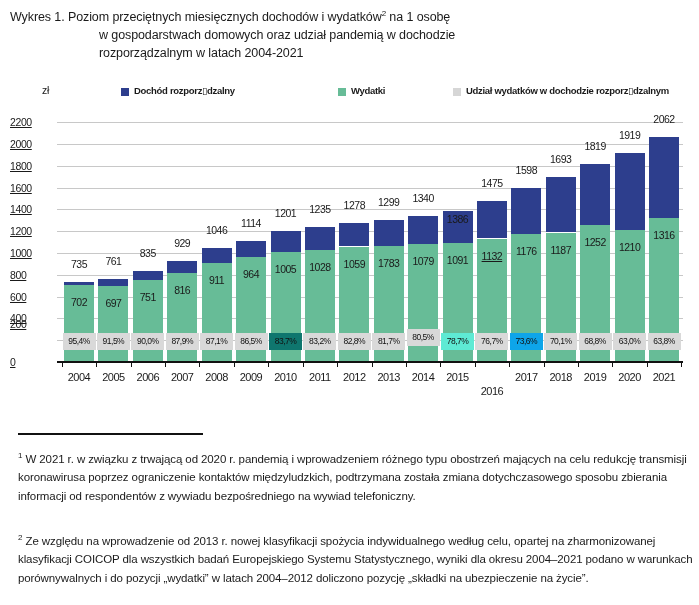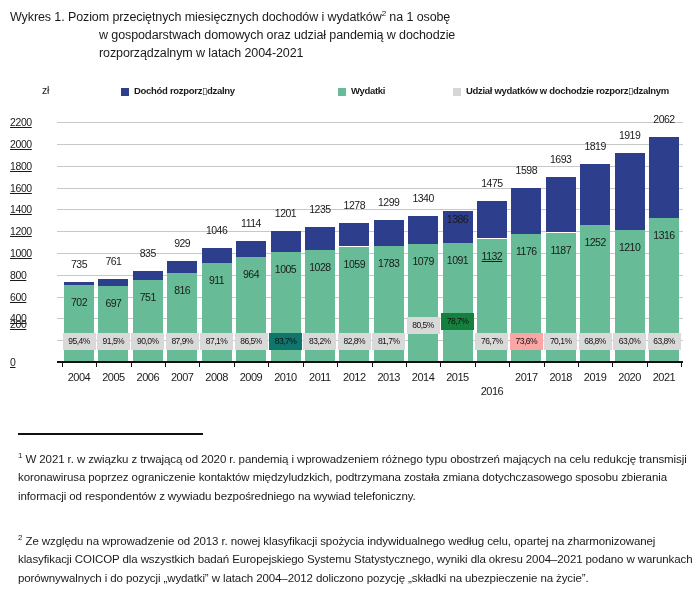--- a/index.html
+++ b/index.html
@@ -151,42 +151,42 @@
       <div class="bar" style="left: 373.7px; top: 220.3px; width: 30px; height: 25.9px; background: rgb(45, 62, 141);"></div>
       <div class="vlab" style="left: 366.7px; top: 196.3px;">1299</div>
       <div class="vlab" style="left: 366.7px; top: 257.1px;">1783</div>
       <div class="band" style="left: 372.2px; top: 333px; background: rgb(217, 217, 217);">81,7%</div>
       <div class="xlab" style="left: 366.7px; top: 371px;">2013</div>
       <div class="tick" style="left: 371.5px; top: 362px;"></div>
       <div class="bar" style="left: 408.1px; top: 244.3px; width: 30px; height: 117.7px; background: rgb(103, 188, 151);"></div>
       <div class="bar" style="left: 408.1px; top: 215.8px; width: 30px; height: 28.5px; background: rgb(45, 62, 141);"></div>
       <div class="vlab" style="left: 401.1px; top: 191.8px;">1340</div>
       <div class="vlab" style="left: 401.1px; top: 255.3px;">1079</div>
-      <div class="band" style="left: 406.6px; top: 317px; background: rgb(217, 217, 217);">80,5%</div>
+      <div class="band" style="left: 406.6px; top: 329px; background: rgb(217, 217, 217);">80,5%</div>
       <div class="xlab" style="left: 401.1px; top: 371px;">2014</div>
       <div class="tick" style="left: 405.9px; top: 362px;"></div>
       <div class="bar" style="left: 442.5px; top: 243px; width: 30px; height: 119px; background: rgb(103, 188, 151);"></div>
       <div class="bar" style="left: 442.5px; top: 210.8px; width: 30px; height: 32.2px; background: rgb(45, 62, 141);"></div>
       <div class="vlab" style="left: 435.5px; top: 186.8px; margin-top: 26px;">1386</div>
       <div class="vlab" style="left: 435.5px; top: 254px;">1091</div>
-      <div class="band" style="left: 441px; top: 313px; background: #15803d;">78,7%</div>
+      <div class="band" style="left: 441px; top: 333px; background: #5eead4;">78,7%</div>
       <div class="xlab" style="left: 435.5px; top: 371px;">2015</div>
       <div class="tick" style="left: 440.3px; top: 362px;"></div>
       <div class="bar" style="left: 476.9px; top: 238.5px; width: 30px; height: 123.5px; background: rgb(103, 188, 151);"></div>
       <div class="bar" style="left: 476.9px; top: 201.1px; width: 30px; height: 37.4px; background: rgb(45, 62, 141);"></div>
       <div class="vlab" style="left: 469.9px; top: 177.1px;">1475</div>
       <div class="vlab" style="left: 469.9px; top: 249.5px; text-decoration: underline;">1132</div>
       <div class="band" style="left: 475.4px; top: 333px; background: rgb(217, 217, 217);">76,7%</div>
       <div class="xlab" style="left: 469.9px; top: 385px;">2016</div>
       <div class="tick" style="left: 474.7px; top: 362px;"></div>
       <div class="bar" style="left: 511.3px; top: 233.7px; width: 30px; height: 128.3px; background: rgb(103, 188, 151);"></div>
       <div class="bar" style="left: 511.3px; top: 187.7px; width: 30px; height: 46px; background: rgb(45, 62, 141);"></div>
       <div class="vlab" style="left: 504.3px; top: 163.7px;">1598</div>
       <div class="vlab" style="left: 504.3px; top: 244.7px;">1176</div>
-      <div class="band" style="left: 509.8px; top: 333px; background: #fca5a5;">73,6%</div>
+      <div class="band" style="left: 509.8px; top: 333px; background: #0ea5e9;">73,6%</div>
       <div class="xlab" style="left: 504.3px; top: 371px;">2017</div>
       <div class="tick" style="left: 509.1px; top: 362px;"></div>
       <div class="bar" style="left: 545.7px; top: 232.5px; width: 30px; height: 129.5px; background: rgb(103, 188, 151);"></div>
       <div class="bar" style="left: 545.7px; top: 177.3px; width: 30px; height: 55.2px; background: rgb(45, 62, 141);"></div>
       <div class="vlab" style="left: 538.7px; top: 153.3px;">1693</div>
       <div class="vlab" style="left: 538.7px; top: 243.5px;">1187</div>
       <div class="band" style="left: 544.2px; top: 333px; background: rgb(217, 217, 217);">70,1%</div>
       <div class="xlab" style="left: 538.7px; top: 371px;">2018</div>
       <div class="tick" style="left: 543.5px; top: 362px;"></div>
       <div class="bar" style="left: 580.1px; top: 225.4px; width: 30px; height: 136.6px; background: rgb(103, 188, 151);"></div>

